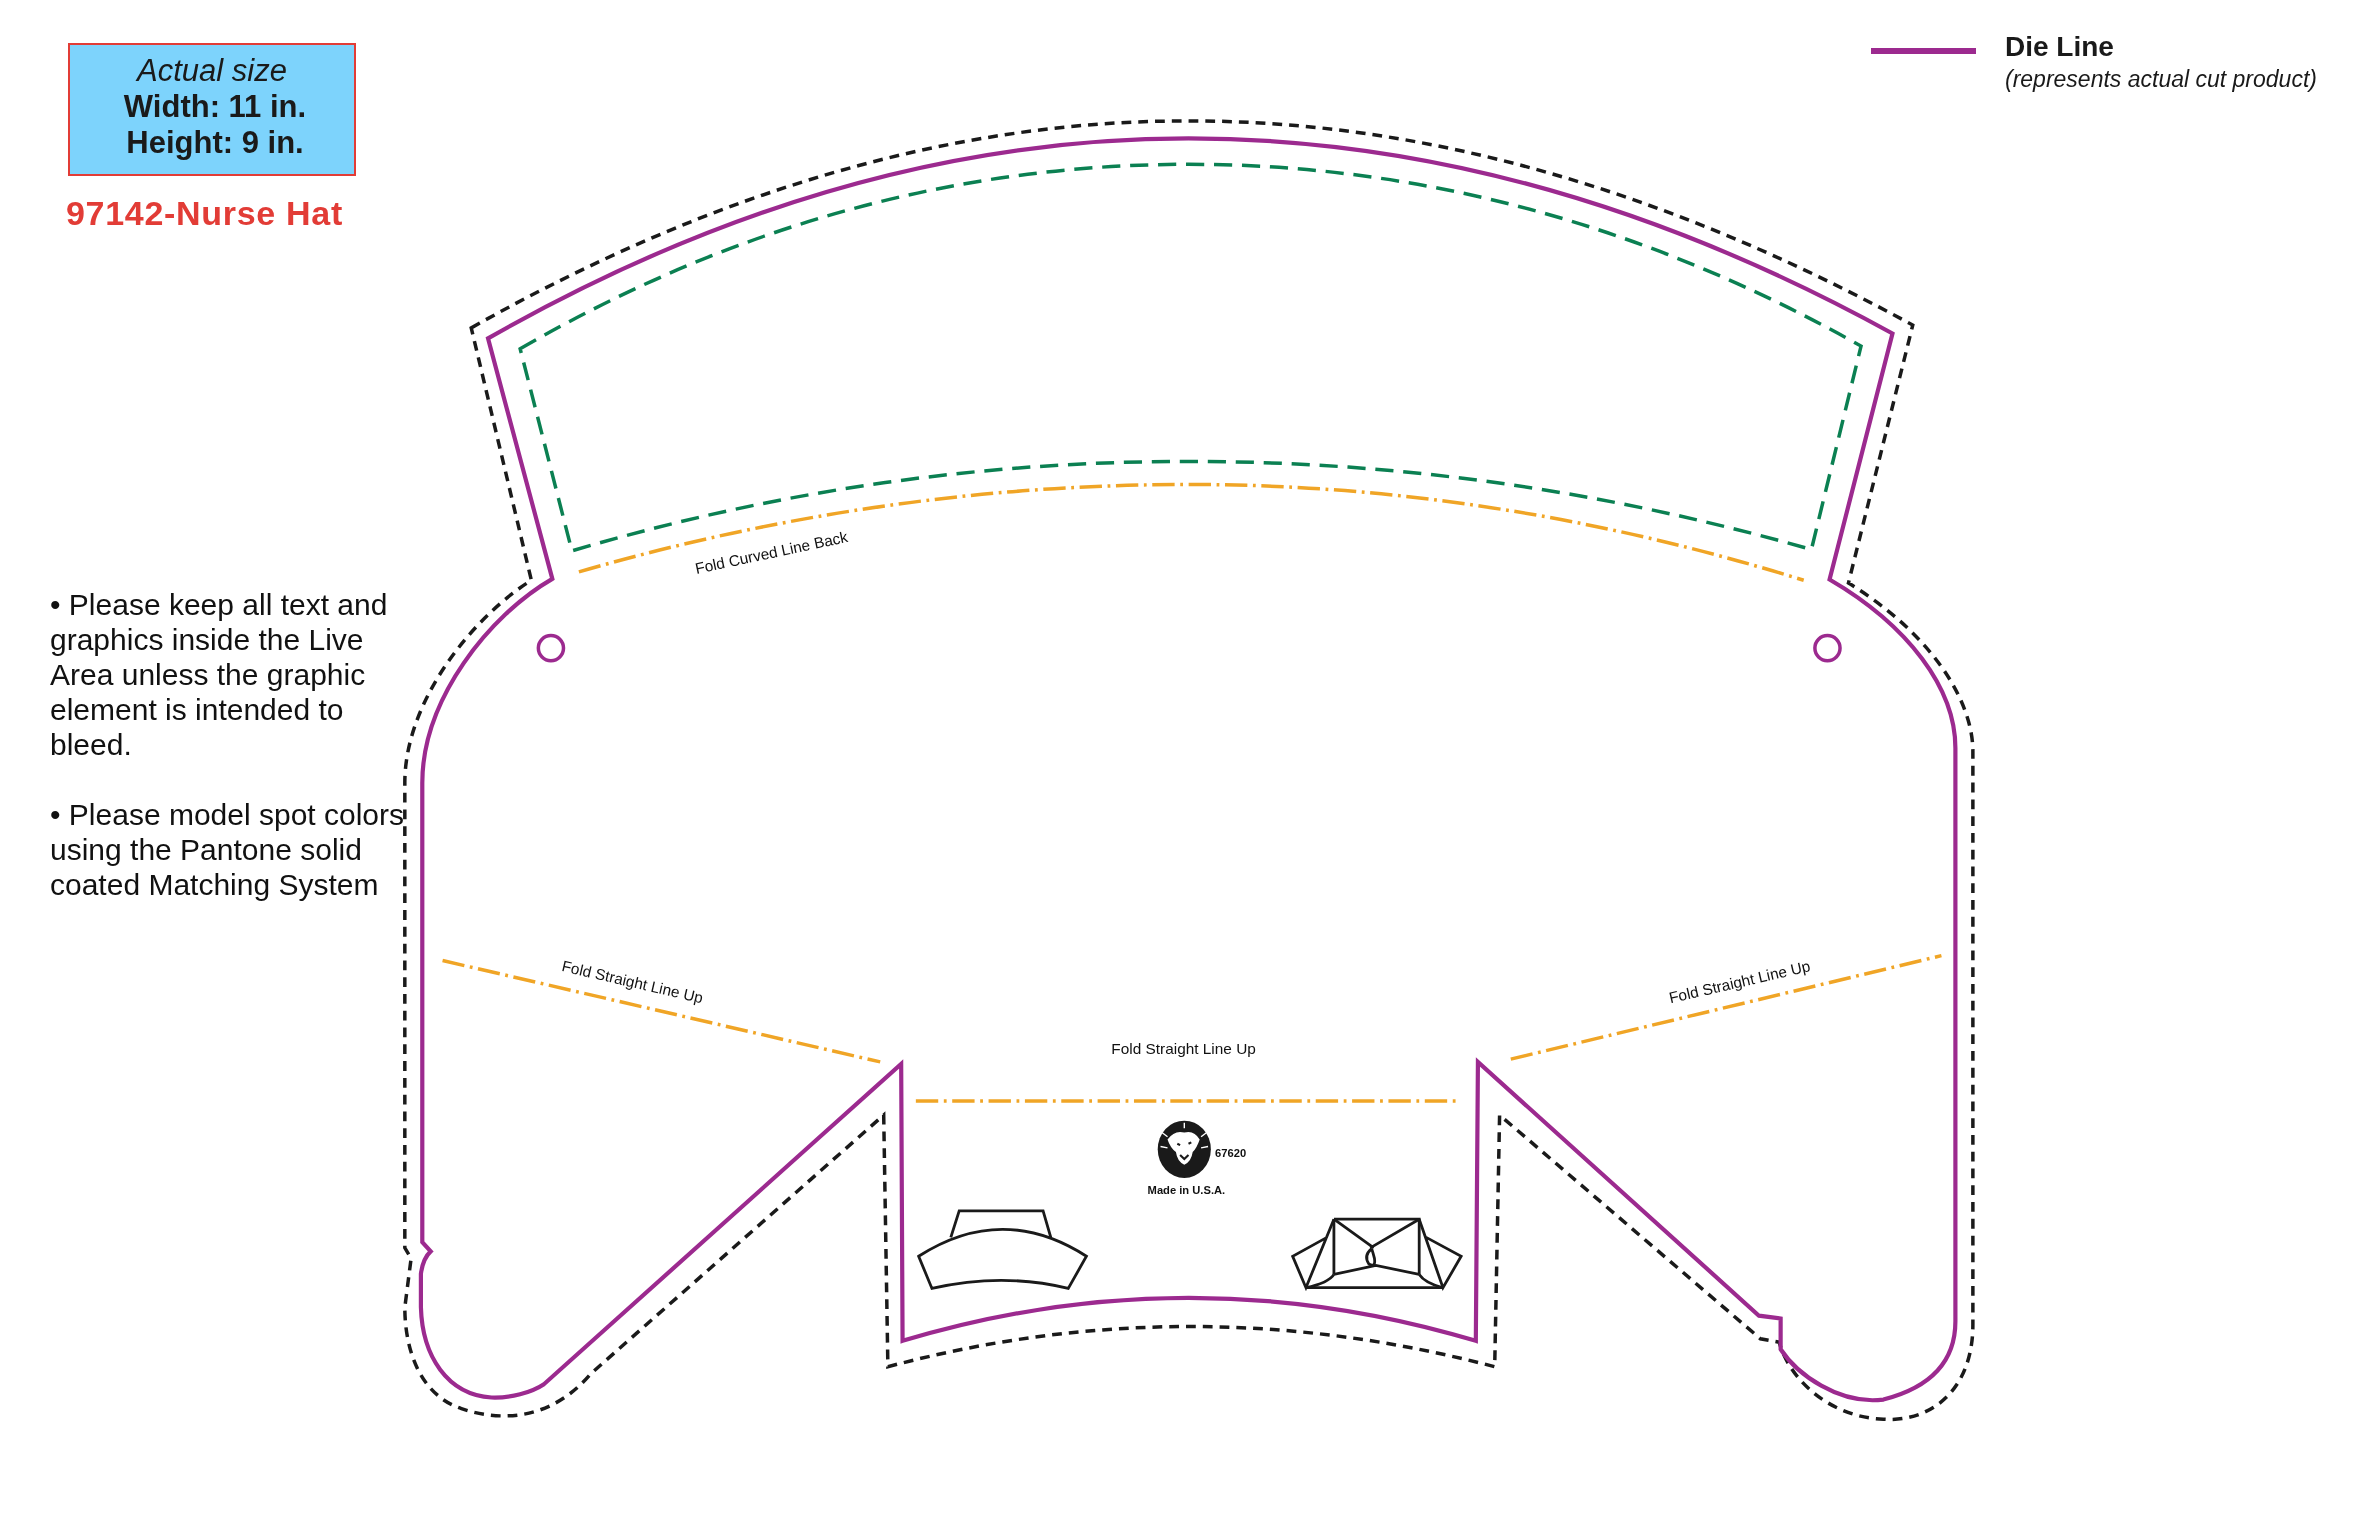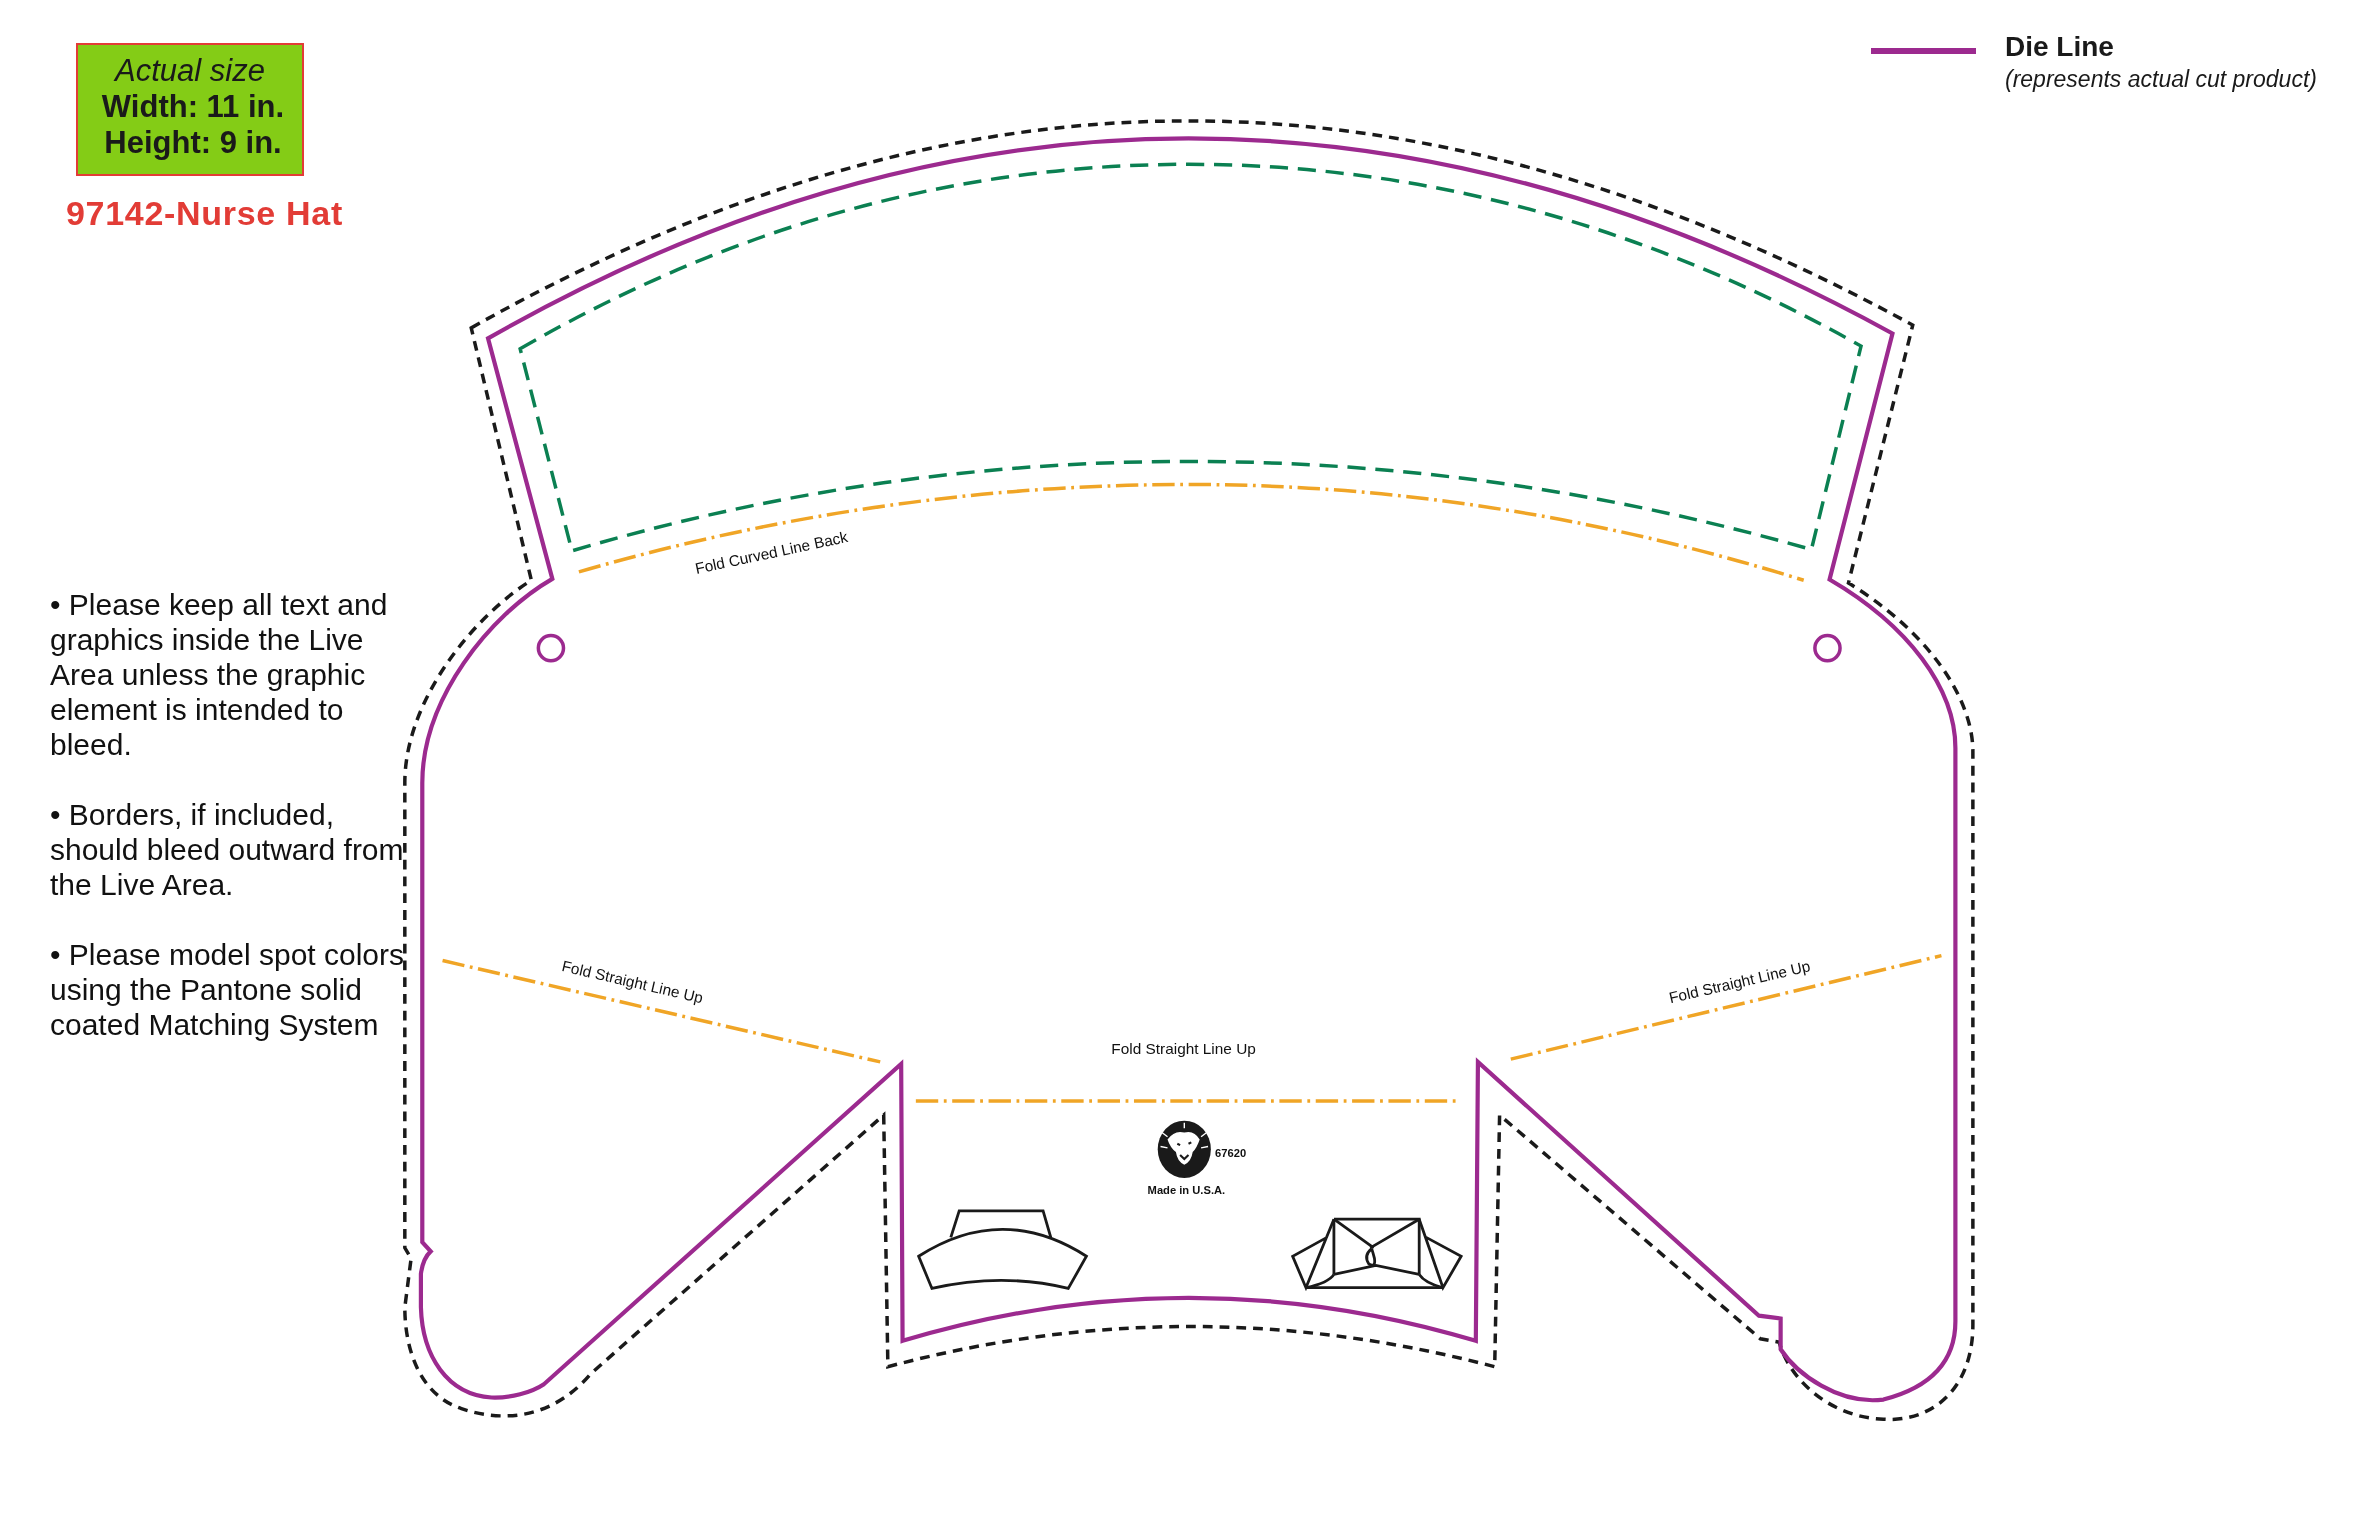--- a/index.html
+++ b/index.html
@@ -1,17 +1,17 @@
 <!DOCTYPE html>
 <html style="font-size:11.2px"><head>
 <meta charset="utf-8">
 <style>
   html, body { margin:0; padding:0; background:#ffffff; }
   body { width:2377px; height:1538px; position:relative; overflow:hidden; font-family:"Liberation Sans", sans-serif; }
-  .size-box { position:absolute; left:76px; top:43px; width:228px; height:133px; background:#84cc16; border:2.8px solid #e23c36; box-sizing:border-box; text-align:center; color:#1a1a1a; }
+  .size-box { position:absolute; left:68px; top:43px; width:288px; height:133px; background:#7dd3fc; border:2.8px solid #e23c36; box-sizing:border-box; text-align:center; color:#1a1a1a; }
   .size-box .ital { font-style:italic; font-size:31px; margin-top:8.4px; line-height:36px; }
   .size-box .bold { font-weight:bold; font-size:31px; line-height:36px;margin-left:6px; }
   .product-title { position:absolute; left:66px; top:194px; font-weight:bold; font-size:34px; color:#e23c36; letter-spacing:0.7px; }
   .legend { position:absolute; left:1871px; top:31px; width:489px; }
   .legend-row { position:relative; height:66px; }
   .legend-swatch { position:absolute; left:0; top:18px; width:105px; height:0; }
   .sw-bleed { border-top:4.9px dotted #1a1a1a; }
   .sw-die { border-top:6.3px solid #9c2a8f; top:17px; }
   .sw-live { border-top:5.6px dashed #0b8052; }
   .sw-fold { top:15.4px; height:5.6px; background:repeating-linear-gradient(90deg,#f0a526 0 26.6px,transparent 26.6px 31px,#f0a526 31px 35px,transparent 35px 39px); }
@@ -36,21 +36,20 @@
 <div class="legend">
   <div class="legend-row">
     <div class="legend-swatch sw-die"></div>
     <div class="legend-label">Die Line</div>
     <div class="legend-note">(represents actual cut product)</div>
   </div>
 </div>
 
 <div class="notes">
   <p>• Please keep all text and graphics inside the Live Area unless the graphic element is intended to bleed.</p>
-  <p>• Borders, if included, should bleed outward from the Live Area.</p>
   <p>• Please model spot colors using the Pantone solid coated Matching System</p>
 </div>
 
 <svg class="diagram" width="2377" height="1538" viewBox="0 0 3400 2200">
 
   <path fill="none" stroke="#1a1a1a" stroke-width="5" stroke-dasharray="14 10" d="M 674 469
        Q 1200 172 1700 173
        Q 2200 172 2736 465
        L 2644 834
        C 2760 905 2822 1000 2822 1075

